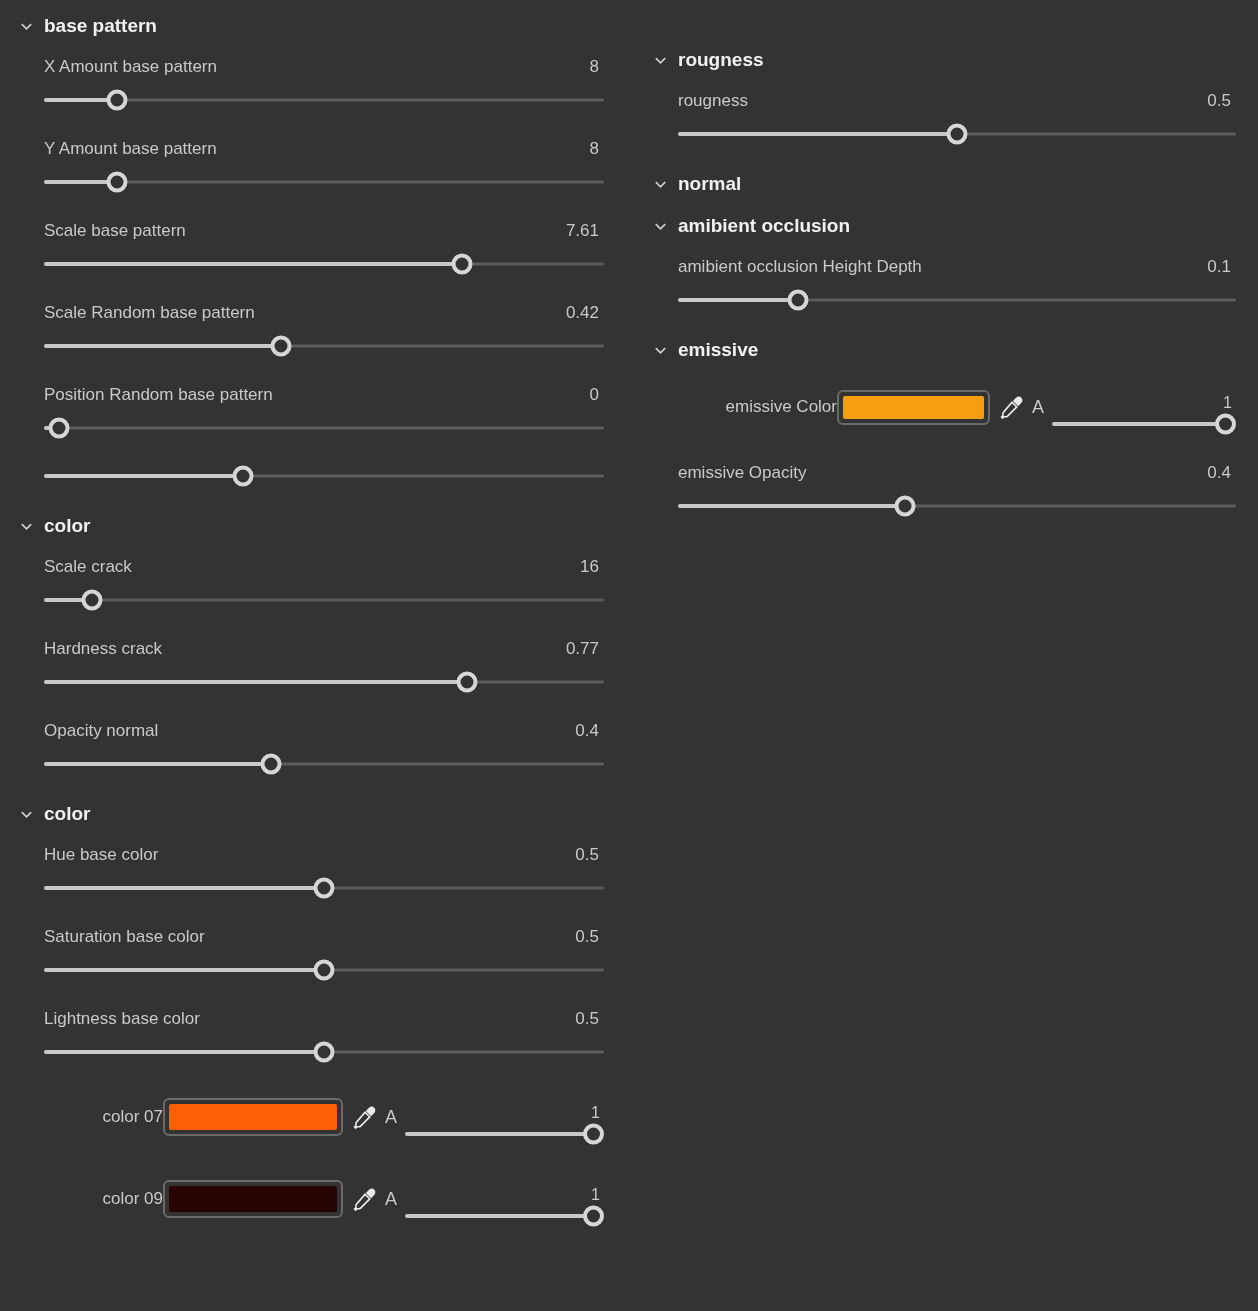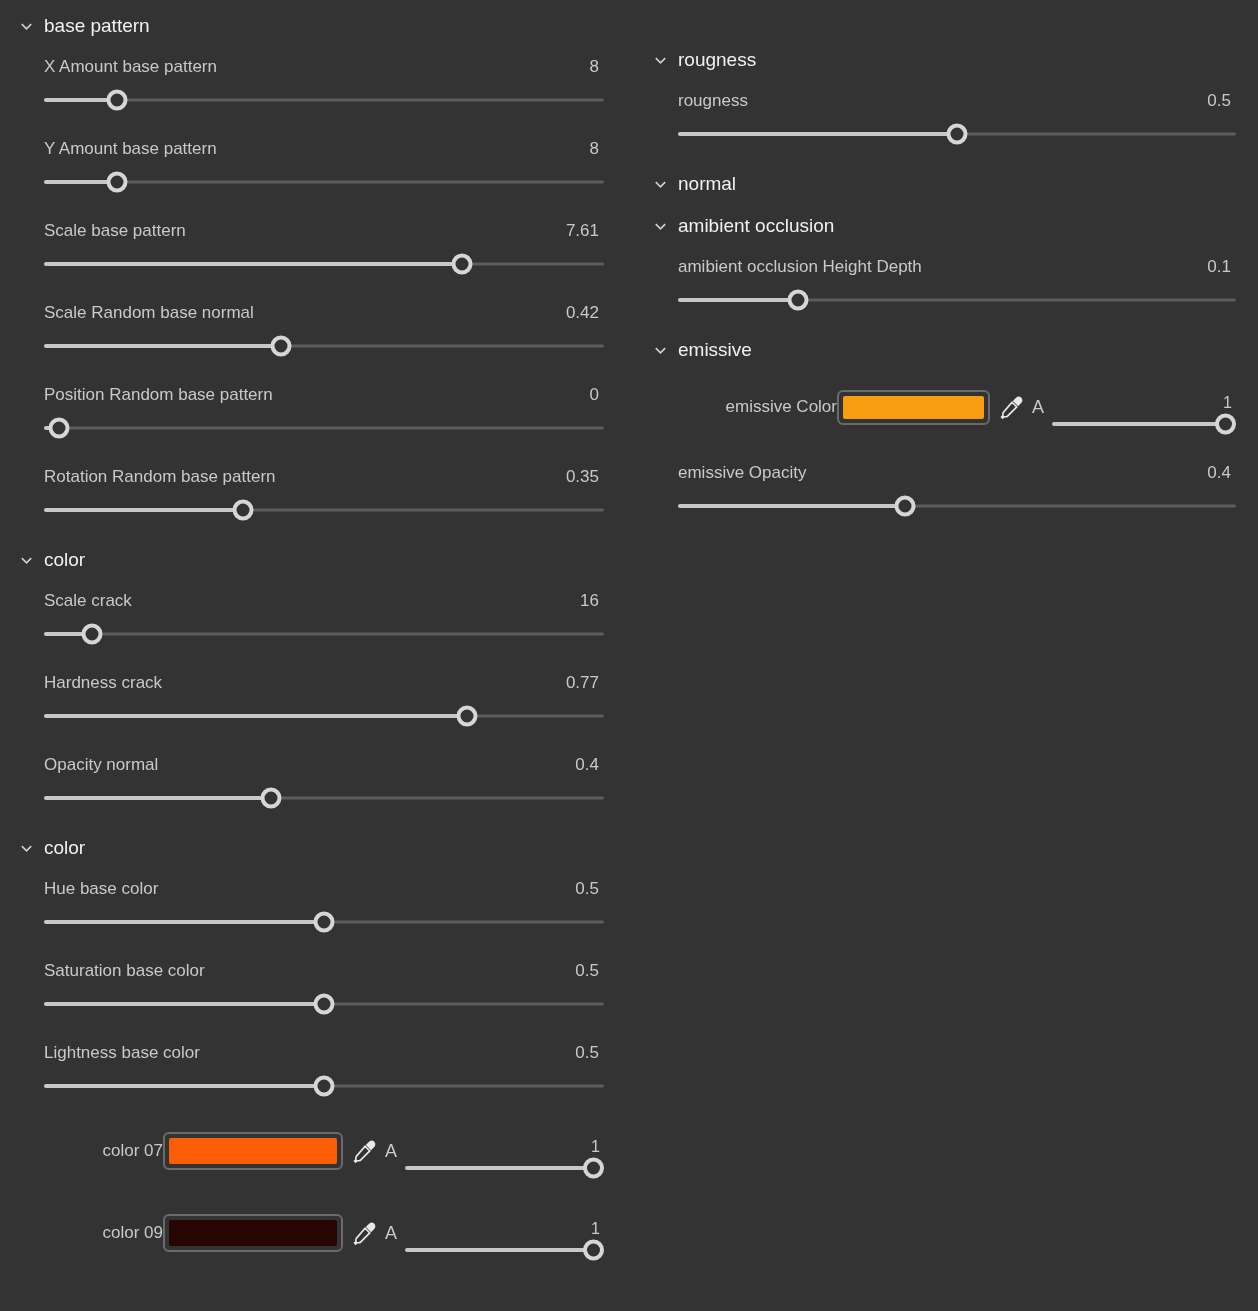--- a/index.html
+++ b/index.html
@@ -16,21 +16,21 @@
     position:relative;
     overflow:hidden;
   }
   .column{position:absolute;}
   #col0{left:18px; top:12px; width:586px;}
   #col1{left:652px; top:46px; width:584px;}
 
   .section + .section{margin-top:14px;}
   .section-head{display:flex; align-items:center; height:28px; margin-bottom:14px; cursor:default;}
   .chevron{width:16px; height:16px; color:#cfcfcf; display:inline-flex; align-items:center; justify-content:center;}
-  .section-title{margin-left:10px; font-size:19px; font-weight:normal; color:var(--header);}
+  .section-title{margin-left:10px; font-size:19px; font-weight:bold; color:var(--header);}
 
   .param{margin-left:26px; margin-bottom:24px;}
   .param-head{display:flex; justify-content:space-between; align-items:center; height:26px; margin-bottom:8px;}
   .param-label{font-size:17px; color:var(--label); white-space:nowrap;text-align:right;}
   .param-value{font-size:17px; color:var(--label); padding-right:5px;}
 
   .slider{position:relative; height:24px;}
   .track-empty{position:absolute; left:0; right:0; top:50%; height:3px; transform:translateY(-50%); background:var(--empty); border-radius:2px;}
   .track-fill{position:absolute; left:0; top:50%; height:4px; transform:translateY(-50%); background:var(--fill); border-radius:2px;}
   .handle{position:absolute; top:50%; width:21px; height:21px; border:4px solid var(--ring); border-radius:50%; background:var(--bg); transform:translate(-50%,-50%);}
@@ -92,45 +92,41 @@
           <span class="param-value">7.61</span>
         </div>
         <div class="slider">
           <span class="track-empty"></span>
           <span class="track-fill" style="width: 74.6%;"></span>
           <span class="handle" style="left: 74.6%;"></span>
         </div>
       </div>
       <div class="param">
         <div class="param-head">
-          <span class="param-label">Scale Random base normal</span>
+          <span class="param-label">Scale Random base pattern</span>
           <span class="param-value">0.42</span>
         </div>
         <div class="slider">
           <span class="track-empty"></span>
           <span class="track-fill" style="width: 42.3%;"></span>
           <span class="handle" style="left: 42.3%;"></span>
         </div>
       </div>
       <div class="param">
         <div class="param-head">
           <span class="param-label">Position Random base pattern</span>
           <span class="param-value">0</span>
         </div>
         <div class="slider">
           <span class="track-empty"></span>
           <span class="track-fill" style="width: 2.7%;"></span>
           <span class="handle" style="left: 2.7%;"></span>
         </div>
       </div>
       <div class="param">
-        <div class="param-head">
-          <span class="param-label">Rotation Random base pattern</span>
-          <span class="param-value">0.35</span>
-        </div>
         <div class="slider">
           <span class="track-empty"></span>
           <span class="track-fill" style="width: 35.5%;"></span>
           <span class="handle" style="left: 35.5%;"></span>
         </div>
       </div>
     </div>
     <div class="section">
       <div class="section-head">
         <span class="chevron">

